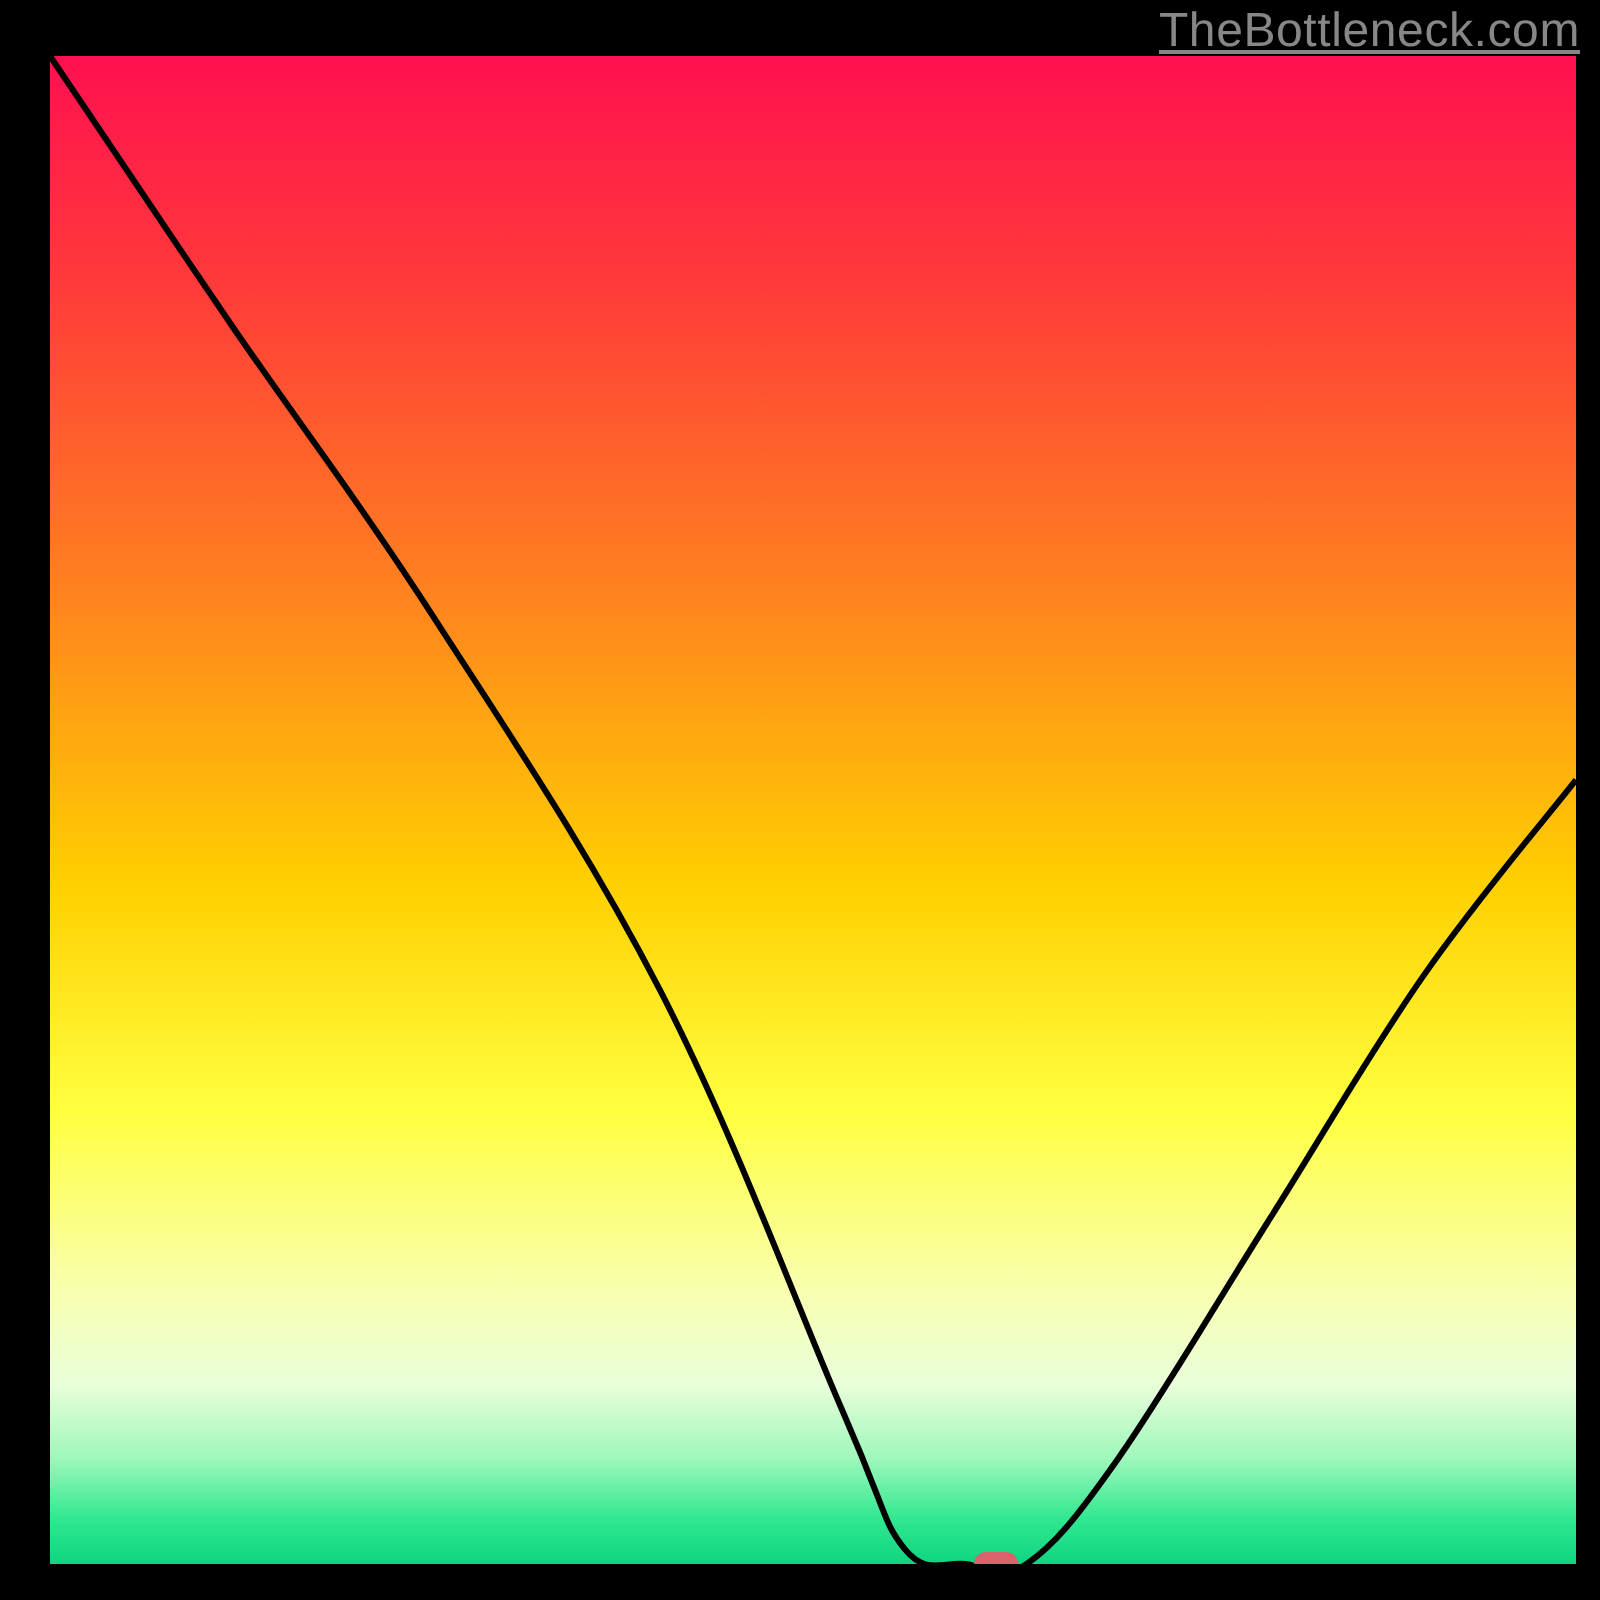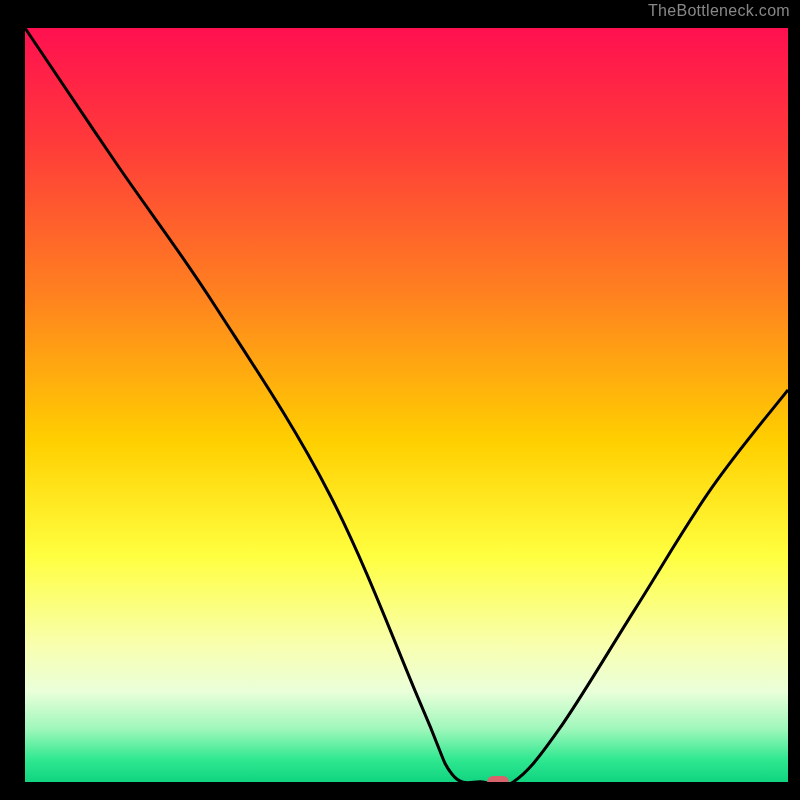--- a/index.html
+++ b/index.html
@@ -8,24 +8,25 @@
     width: 800px;
     height: 800px;
     background: #fff;
     overflow: hidden;
   }
   .watermark {
     position: absolute;
     top: 2px;
     right: 10px;
     font-family: Arial, Helvetica, sans-serif;
-    font-size: 16px;
+    font-size: 24px;
     color: #878787;
     letter-spacing: 0.3px;
     z-index: 10;
+    text-decoration: underline;
   }
   svg {
     display: block;
   }
 </style>
 </head>
 <body>
 
 <div class="watermark">TheBottleneck.com</div>
 

